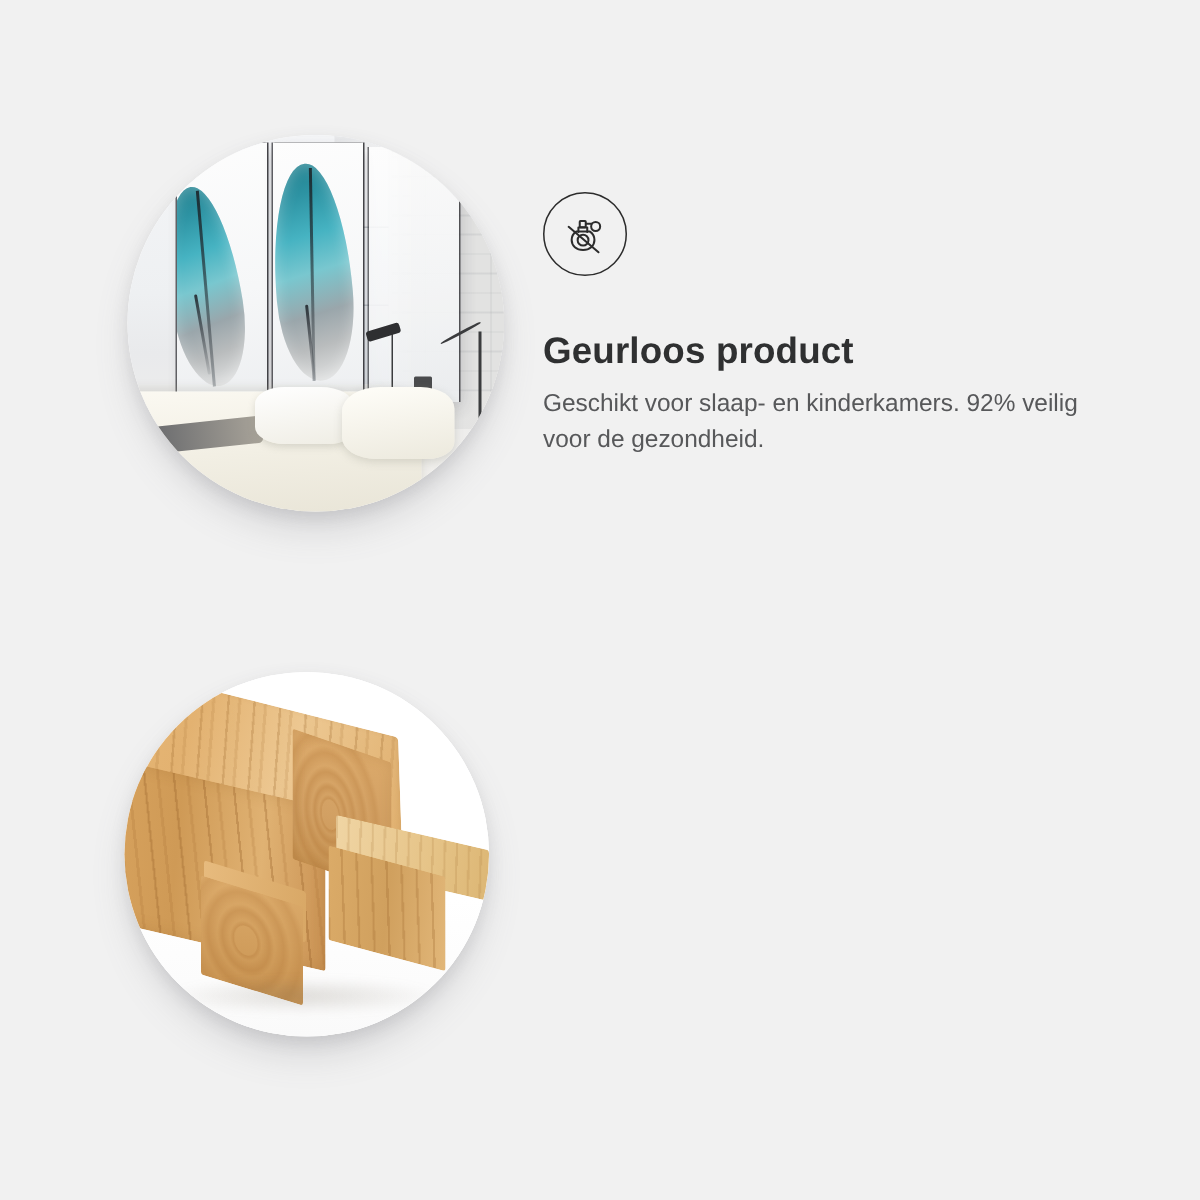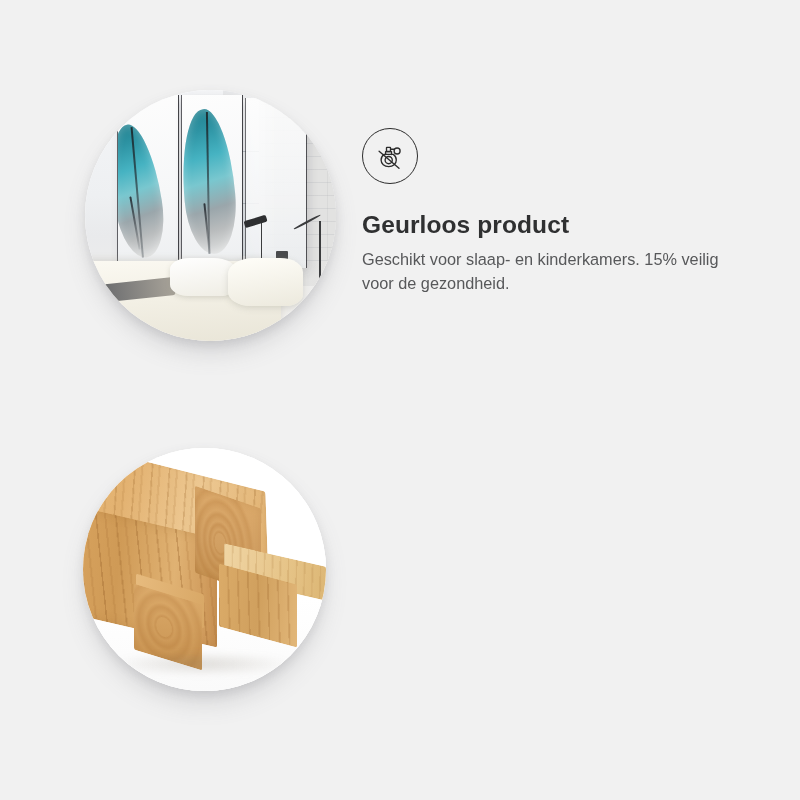--- a/index.html
+++ b/index.html
@@ -385,21 +385,21 @@
   .badge svg { display: block; }
 
   .feature-title {
     margin: 0;
     font-size: 24.5px;
     font-weight: 600;
     letter-spacing: 0.1px;
     color: #2f3031;
     line-height: 1.1;
   }
-  .title-1 { margin-top: 28px; }
+  .title-1 { margin-top: 38px; }
 
   .feature-desc {
     margin: 9px 0 0 0;
     font-size: 16.3px;
     font-weight: 400;
     line-height: 1.45;
     color: #57585a;
     max-width: 392px;
   }
 </style>
@@ -455,21 +455,21 @@
           <circle cx="25.1" cy="13.0" r="3.0"></circle>
 
           <circle cx="16.7" cy="22.1" r="3.6"></circle>
 
           <path d="M7.1 13.2 27.0 30.2"></path>
         </svg>
       </div>
 
       <h2 class="feature-title title-1">Geurloos product</h2>
 
-      <p class="feature-desc">Geschikt voor slaap- en kinderkamers. 15% veilig voor de gezondheid.</p>
+      <p class="feature-desc">Geschikt voor slaap- en kinderkamers. 92% veilig voor de gezondheid.</p>
     </div>
   </section>
 
   <section class="feature feature-2">
 
     <div class="medallion medallion-2">
       <div class="scene woodscene">
         <div class="floor"></div>
         <div class="beam beam-top"></div>
         <div class="beam beam-front"></div>

